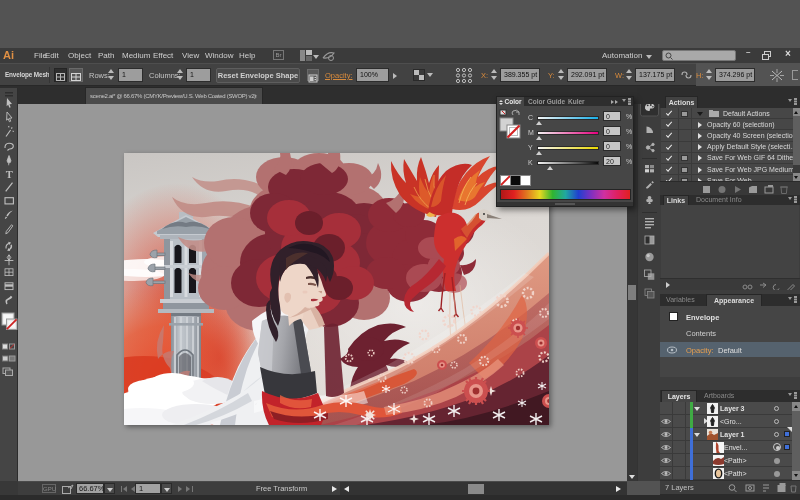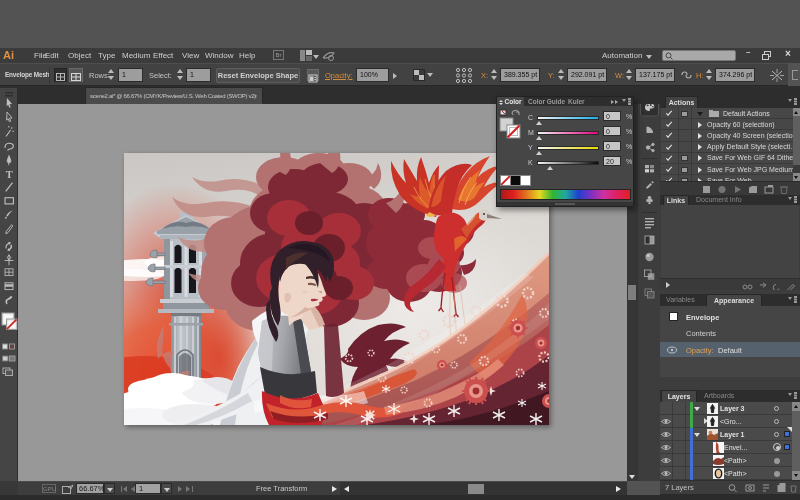--- a/index.html
+++ b/index.html
@@ -3,21 +3,21 @@
 <meta charset="utf-8">
 <style>
 html,body{margin:0;padding:0}
 *{box-sizing:border-box}
 .app{position:relative;width:800px;height:500px;background:#535353;font-family:"Liberation Sans",sans-serif;overflow:hidden}
 .abs{position:absolute}
 
 #menubar{left:0;top:48px;width:800px;height:15px;background:#3b3b3b}
 #menubar .mi{position:absolute;top:3px;color:#cfcfcf;font-size:8px}
 #ailogo{position:absolute;left:3px;top:1px;color:#e09044;font-size:11px;font-weight:bold}
-#ctlbar{left:0;top:63px;width:788px;height:23px;background:#424242;border-top:1px solid #4e4e4e;border-bottom:1px solid #282828}
+#ctlbar{left:0;top:63px;width:696px;height:23px;background:#424242;border-top:1px solid #4e4e4e;border-bottom:1px solid #282828}
 .fld{position:absolute;background:#9d9d9d;border:1px solid #2c2c2c;color:#111;font-size:7px;line-height:12px;padding-left:3px;height:14px;top:4px}
 .lbl{position:absolute;top:7px;font-size:7.5px;color:#c4c4c4}
 .olbl{position:absolute;top:7px;font-size:7.5px;color:#d98b3c;text-decoration:underline}
 .spin{position:absolute;top:4px;width:9px;height:13px}
 .spin i{position:absolute;left:1px;width:0;height:0;border-left:3.5px solid transparent;border-right:3.5px solid transparent}
 .spin i.u{top:1px;border-bottom:4px solid #bbb}
 .spin i.d{bottom:1px;border-top:4px solid #bbb}
 #tabbar{left:0;top:86px;width:800px;height:18px;background:#2e2e2e}
 #doctab{position:absolute;left:85px;top:1px;width:178px;height:17px;background:#4b4b4b;border:1px solid #272727;border-bottom:none;color:#c9c9c9;font-size:6px;line-height:16px;padding-left:4px;letter-spacing:-0.3px}
 
@@ -37,21 +37,21 @@
 </style>
 </head>
 <body>
 <div class="app">
 
   <div class="abs" id="menubar">
     <div id="ailogo">Ai</div>
     <span class="mi" style="left:34px">File</span>
     <span class="mi" style="left:45px">Edit</span>
     <span class="mi" style="left:68px">Object</span>
-    <span class="mi" style="left:98px">Type</span>
+    <span class="mi" style="left:98px">Path</span>
     <span class="mi" style="left:122px">Medium</span>
     <span class="mi" style="left:153px">Effect</span>
     <span class="mi" style="left:182px">View</span>
     <span class="mi" style="left:205px">Window</span>
     <span class="mi" style="left:239px">Help</span>
     <span class="mi" style="left:602px">Automation</span>
     <div class="tr" style="left:646px;top:7px;border-left:3px solid transparent;border-right:3px solid transparent;border-top:4px solid #bbb"></div>
     <div style="position:absolute;left:662px;top:2px;width:74px;height:11px;background:#a9a9a9;border:1px solid #777;border-radius:2px"></div>
     <svg style="position:absolute;left:665px;top:4px" width="8" height="8">
         <circle cx="3.5" cy="3.5" r="2.5" fill="none" stroke="#444" stroke-width="1"></circle>
@@ -89,21 +89,21 @@
           <rect x="1.5" y="2.5" width="9" height="7" fill="none" stroke="#d5d5d5"></rect>
           <line x1="1.5" y1="6" x2="10.5" y2="6" stroke="#d5d5d5"></line>
           <line x1="6" y1="2.5" x2="6" y2="9.5" stroke="#d5d5d5"></line>
         </svg></div>
     <span class="lbl" style="left:89px">Rows:</span>
     <div class="spin" style="left:107px">
         <i class="u"></i>
         <i class="d"></i>
       </div>
     <div class="fld" style="left:118px;width:25px">1</div>
-    <span class="lbl" style="left:149px">Select:</span>
+    <span class="lbl" style="left:149px">Columns:</span>
     <div class="spin" style="left:176px">
         <i class="u"></i>
         <i class="d"></i>
       </div>
     <div class="fld" style="left:186px;width:25px">1</div>
     <div style="position:absolute;left:216px;top:4px;width:84px;height:15px;background:#4b4b4b;border:1px solid #5e5e5e;border-radius:2px;color:#d0d0d0;font-size:7.5px;font-weight:bold;text-align:center;line-height:13px">Reset Envelope Shape</div>
     <div style="position:absolute;left:307px;top:5px;width:12px;height:12px;background:#585858;border:1px solid #6a6a6a"><svg width="10" height="10">
           <rect x="1" y="1" width="8" height="7" fill="none" stroke="#ccc"></rect>
           <rect x="2" y="2.5" width="3.5" height="4.5" fill="#ccc"></rect>
           <line x1="6.5" y1="3.5" x2="8" y2="3.5" stroke="#ccc"></line>

